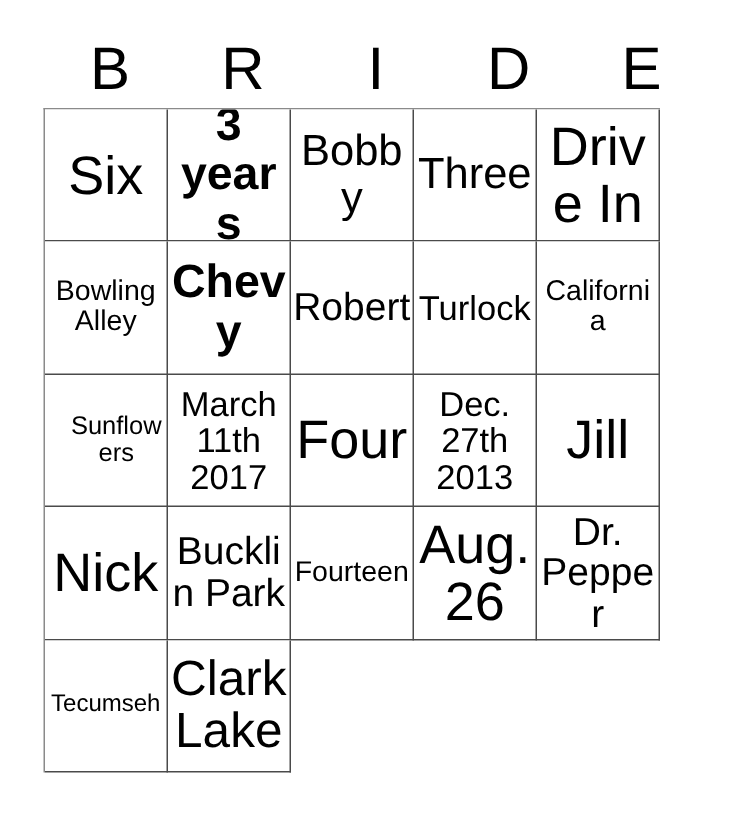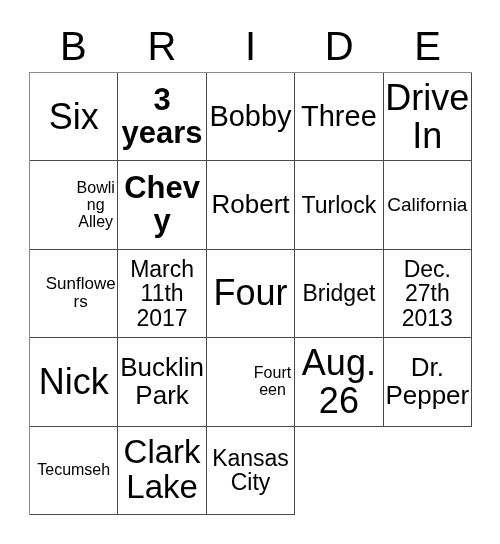--- a/index.html
+++ b/index.html
@@ -43,21 +43,21 @@
     font-weight: normal;
     color: #000000;
     letter-spacing: 0px;
   }
 
   
   #grid {
     position: absolute;
     left: 29px;
     top: 72px;
-    width: 443px;
+    width: 411px;
     height: 443px;
     display: grid;
     grid-template-columns: repeat(5, 1fr);
     grid-template-rows: repeat(5, 1fr);
     border-top: 1px solid #8a8a8a;
     border-left: 1px solid #8a8a8a;
     box-sizing: border-box;
     background: #ffffff;
   }
   .cell {
@@ -77,21 +77,21 @@
     width: 100%;
     line-height: 1.06;
     white-space: normal;
     word-break: break-word;
   }
 
   
   .fs-xs   { font-size: 16px; }
   .fs-s    { font-size: 17px; padding-left: 14px; }
   .fs-sm   { font-size: 19px; }
-  .fs-m    { font-size: 16px; margin-left: 44px; }
+  .fs-m    { font-size: 19px; }
   .fs-ml   { font-size: 23px; }
   .fs-l    { font-size: 26px; }
   .fs-xl   { font-size: 29px; }
   .fs-xxl  { font-size: 31px; font-weight: bold; }
   .fs-3xl  { font-size: 33px; }
   .fs-4xl  { font-size: 36px; }
 </style>
 </head>
 <body>
 
@@ -141,26 +141,26 @@
       </div>
     <div class="cell">
         <span class="cell-text fs-s">Sunflowers</span>
       </div>
     <div class="cell">
         <span class="cell-text fs-ml">March 11th 2017</span>
       </div>
     <div class="cell">
         <span class="cell-text fs-4xl">Four</span>
       </div>
-    <div class="cell">
-        <span class="cell-text fs-ml">Bridget</span>
-      </div>
 
     <div class="cell">
         <span class="cell-text fs-ml">Dec. 27th 2013</span>
+      </div>
+    <div class="cell">
+        <span class="cell-text fs-4xl">Jill</span>
       </div>
     <div class="cell">
         <span class="cell-text fs-4xl">Nick</span>
       </div>
     <div class="cell">
         <span class="cell-text fs-l">Bucklin Park</span>
       </div>
     <div class="cell">
         <span class="cell-text fs-m">Fourteen</span>
       </div>
@@ -170,18 +170,15 @@
       </div>
     <div class="cell">
         <span class="cell-text fs-l">Dr. Pepper</span>
       </div>
     <div class="cell">
         <span class="cell-text fs-xs">Tecumseh</span>
       </div>
     <div class="cell">
         <span class="cell-text fs-3xl">Clark Lake</span>
       </div>
-    <div class="cell">
-        <span class="cell-text fs-ml">Kansas City</span>
-      </div>
   </div>
 
 </div>
 
 </body></html>

